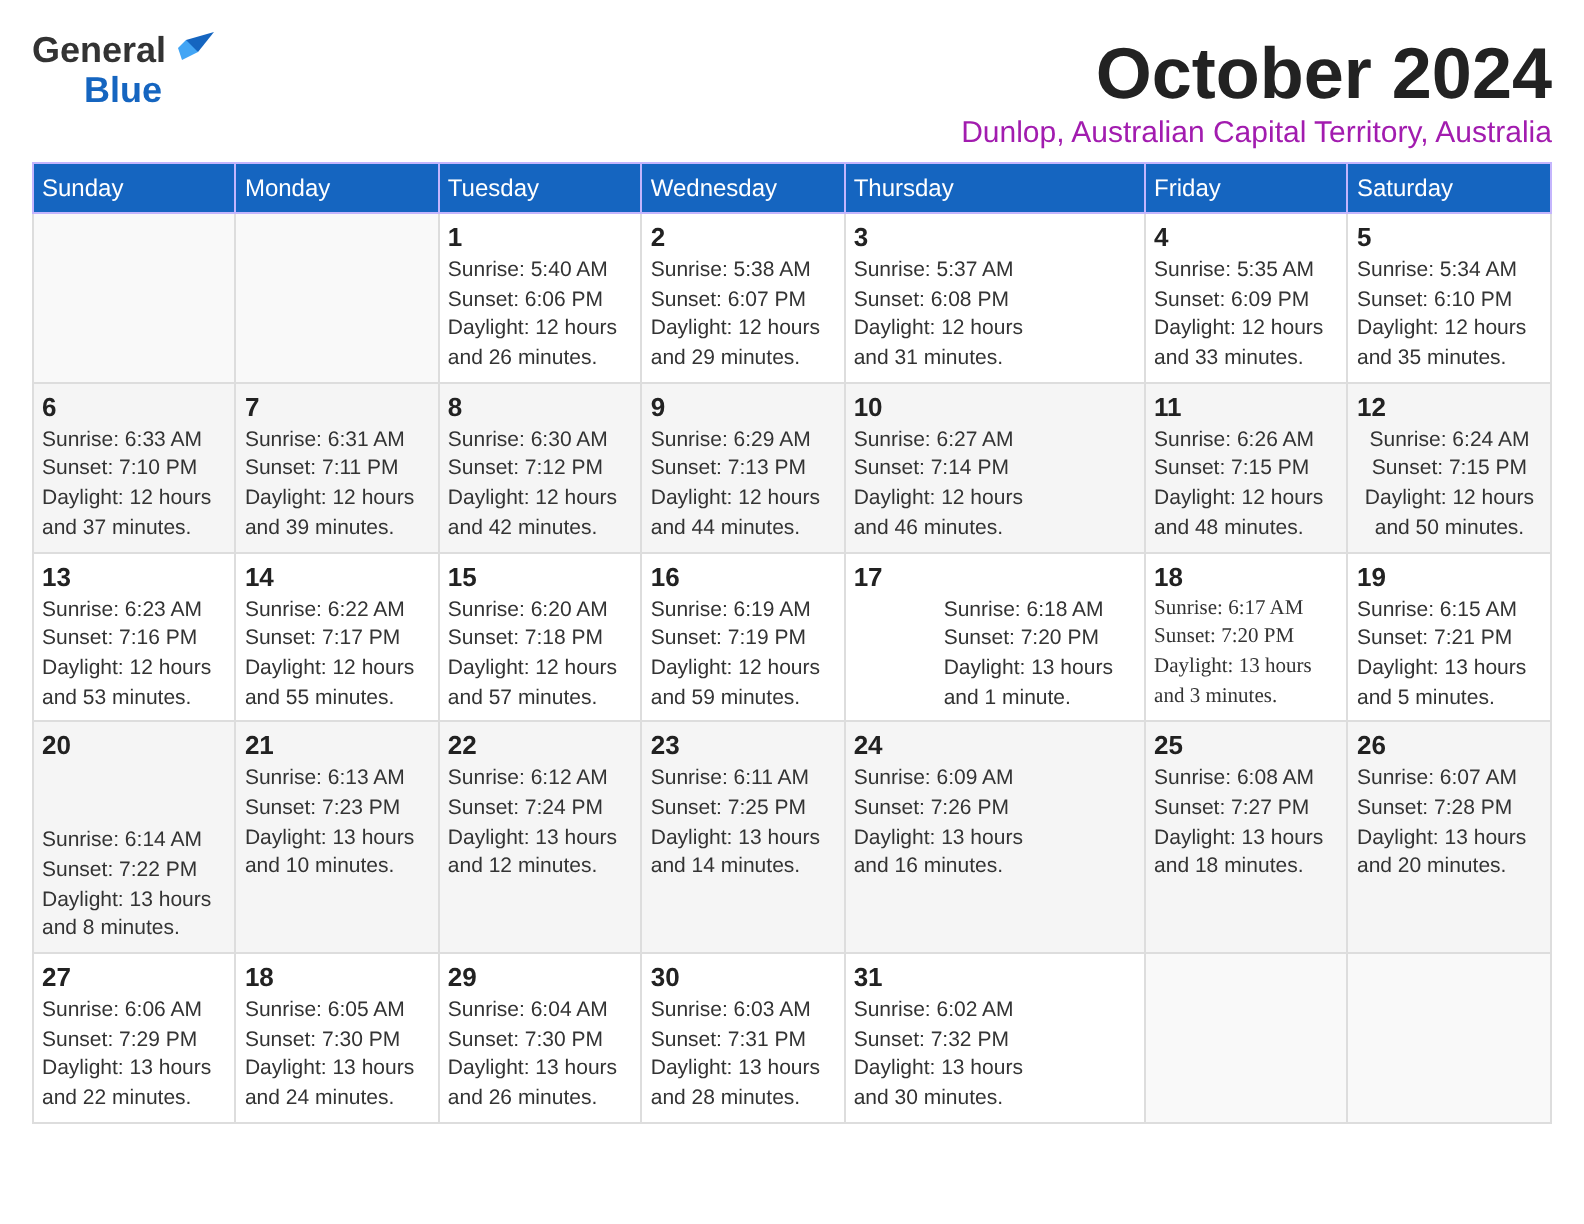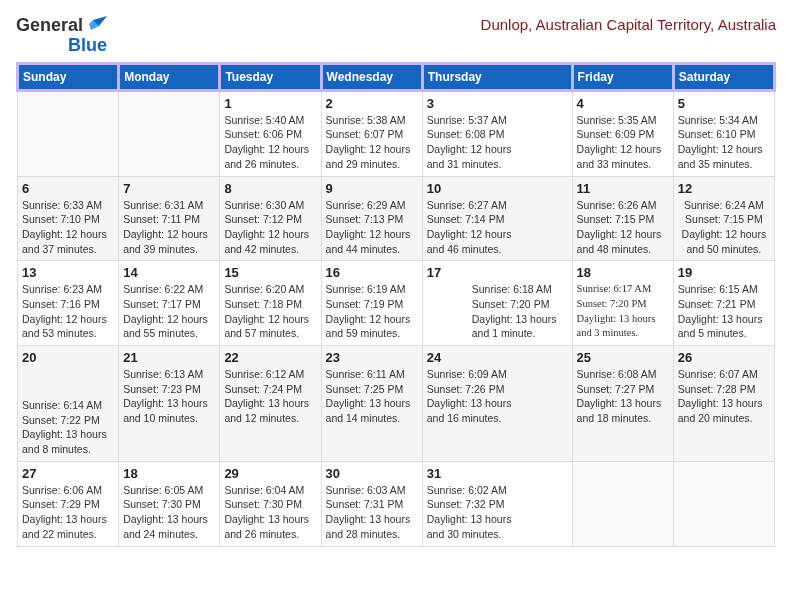--- a/index.html
+++ b/index.html
@@ -12,55 +12,55 @@
     }
     .header {
       display: flex;
       justify-content: space-between;
       align-items: flex-start;
       margin-bottom: 4px;
     }
     .logo {
       display: flex;
       flex-direction: column;
-      align-items: flex-end;
+      align-items: center;
       font-size: 18px;
       font-weight: bold;
       line-height: 1.1;
     }
     .logo-general { color: #333; }
     .logo-blue { color: #1565c0; }
     .title-block {
       text-align: right;
     }
     .month-title {
       font-size: 36px;
       font-weight: bold;
       color: #222;
     }
     .location-title {
       font-size: 15px;
-      color: #7f1d1d;
+      color: #a21caf;
     }
     table {
       width: 100%;
       border-collapse: collapse;
       font-size: 11px;
       margin-top: 6px;
     }
     thead tr {
       background-color: #1565c0;
       color: #fff;
     }
     thead th {
       padding: 5px 4px;
       text-align: left;
       font-size: 12px;
-      font-weight: bold;
-      border: 3px solid #c4b5fd;
+      font-weight: normal;
+      border: 1px solid #c4b5fd;
     }
     tbody tr {
       border-bottom: 1px solid #ccc;
     }
     tbody td {
       vertical-align: top;
       padding: 4px 4px;
       border: 1px solid #ddd;
       min-height: 70px;
       height: 80px;
@@ -88,20 +88,21 @@
     <div style="display:flex;align-items:center;">
       <span class="logo-general">General</span>
       <svg width="22" height="20" viewBox="0 0 22 20" style="margin-left:2px;">
         <polygon points="8,4 22,0 14,10 8,8" fill="#1565c0"></polygon>
         <polygon points="8,4 14,10 6,14 4,8" fill="#42a5f5"></polygon>
       </svg>
     </div>
     <span class="logo-blue">Blue</span>
   </div>
   <div class="title-block">
+    <div class="month-title">October 2024</div>
     <div class="location-title">Dunlop, Australian Capital Territory, Australia</div>
   </div>
 </div>
 
 <table>
   <thead>
     <tr>
     <th>Sunday</th>
         <th>Monday</th>
         <th>Tuesday</th>

